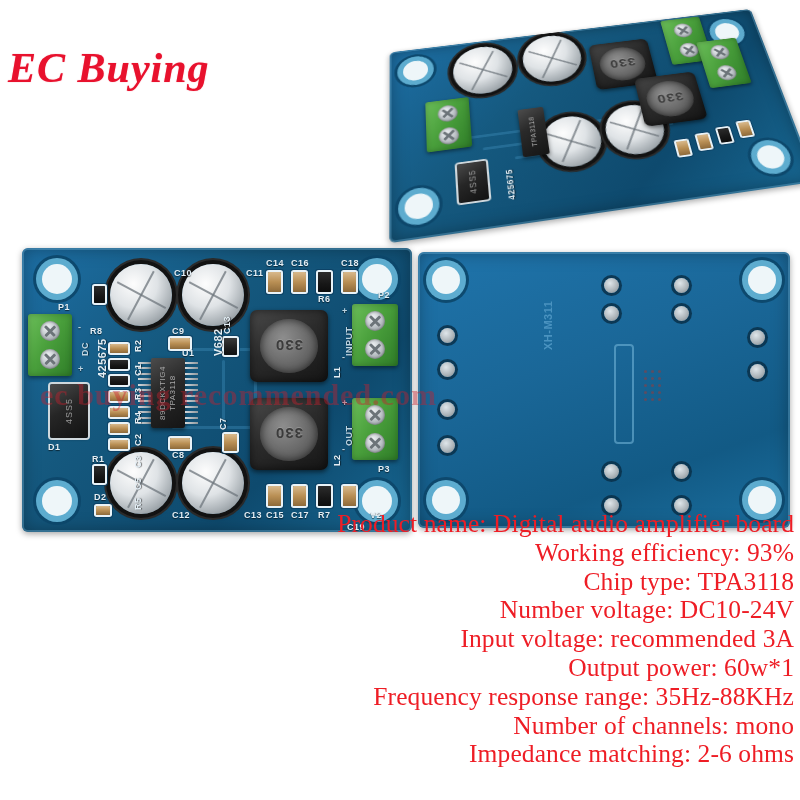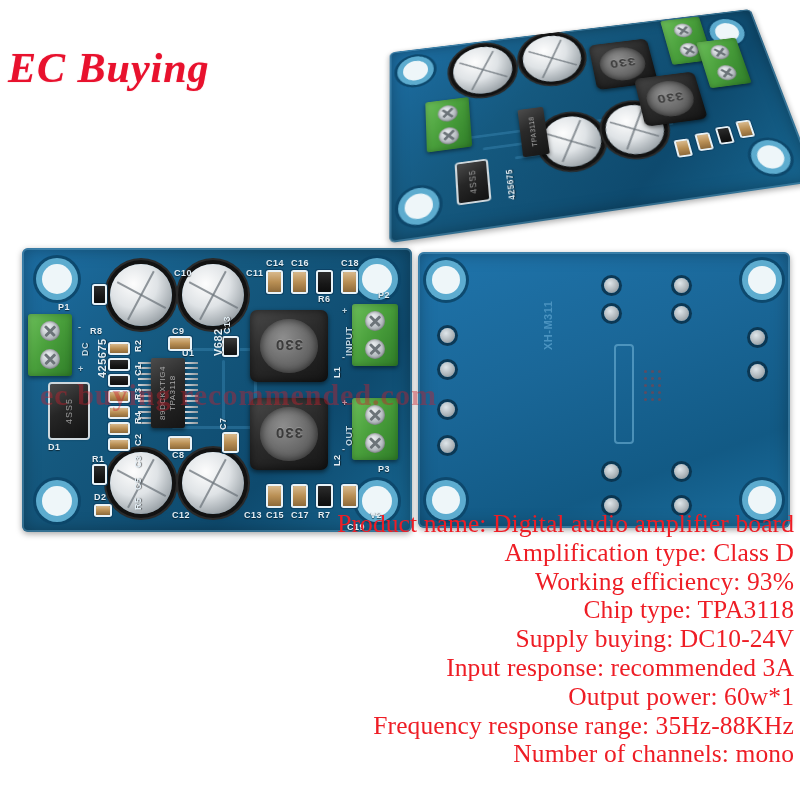--- a/index.html
+++ b/index.html
@@ -567,23 +567,23 @@
         <i></i>
     </div>
 
     <div class="silk rot90 big" style="left:124px; top:98px; color:#4a93c0; text-shadow:none;">XH-M311</div>
   </div>
 
   <div class="watermark" id="wm-main">ec buying recommended.com</div>
 
   <div id="specs">
     <div>Product name: Digital audio amplifier board</div>
-    <div>Amplification type: Class D</div>
     <div>Working efficiency: 93%</div>
     <div>Chip type: TPA3118</div>
-    <div>Supply buying: DC10-24V</div>
-    <div>Input response: recommended 3A</div>
+    <div>Number voltage: DC10-24V</div>
+    <div>Input voltage: recommended 3A</div>
     <div>Output power: 60w*1</div>
     <div>Frequency response range: 35Hz-88KHz</div>
     <div>Number of channels: mono</div>
+    <div>Impedance matching: 2-6 ohms</div>
   </div>
 
 </div>
 
 </body></html>

